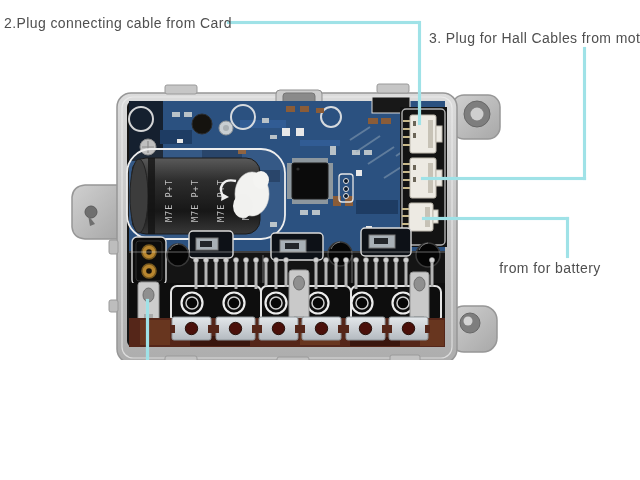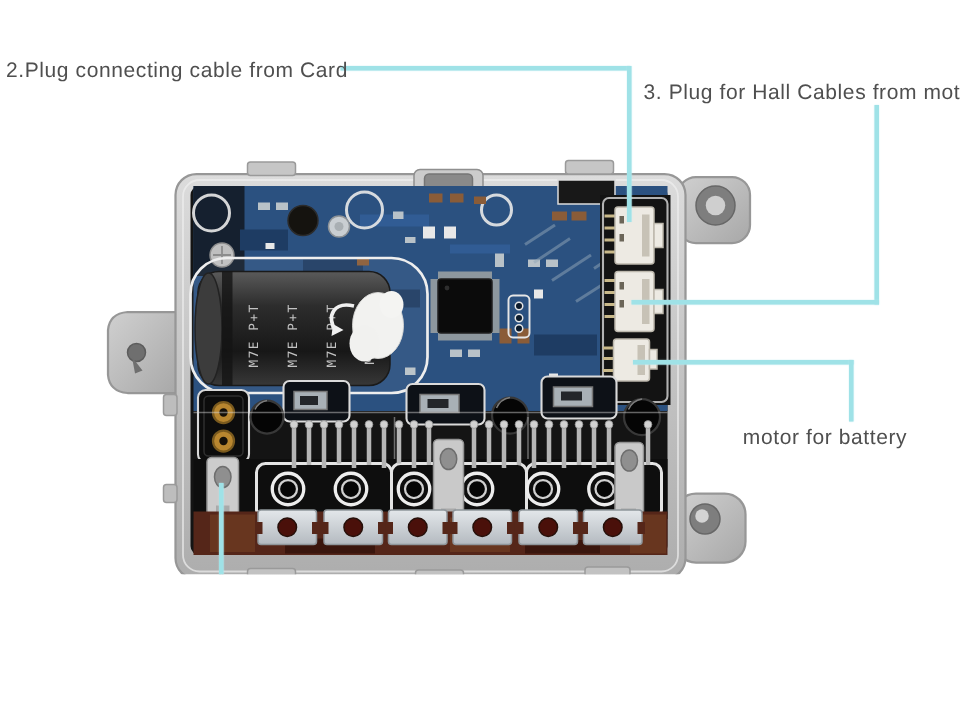--- a/index.html
+++ b/index.html
@@ -1,19 +1,18 @@
 <!DOCTYPE html>
 <html><head>
 <meta charset="utf-8">
 <style>
   html,body{margin:0;padding:0;background:#ffffff;}
   #canvas{
     position:relative;width:640px;height:360px;background:#ffffff;overflow:hidden;
     font-family:"Liberation Sans", sans-serif;
-    margin-top:23px;
   }
   .callout-label{
     position:absolute;color:#4f4f4f;font-size:14px;letter-spacing:0.4px;
     white-space:nowrap;line-height:18px;
   }
   .callout-label.multiline{white-space:normal;text-align:center;line-height:18.5px;}
   .callout-line{position:absolute;background:#9fe2e7;box-shadow:0 0 1px #bdeaee;}
   .lbl4line{display:block;}
   svg{position:absolute;left:0;top:0;}
   text.capmark{font-family:"DejaVu Sans Mono", monospace;font-size:8.5px;fill:#c2c2c2;letter-spacing:1px;}
@@ -393,17 +392,17 @@
   <div class="callout-line" style="left:566px;top:217px;width:3px;height:41px;"></div>
 
   <div class="callout-line" style="left:146px;top:299px;width:3px;height:146px;"></div>
   <div class="callout-line" style="left:146px;top:442px;width:103px;height:3px;"></div>
 
   <div class="callout-label" style="left:4px;top:14px;">2.Plug connecting cable from Card</div>
 
   <div class="callout-label" style="left:429px;top:29px;">3. Plug for Hall Cables from motor</div>
 
   <div class="callout-label multiline" style="left:460px;top:259px;width:180px;">
-    <span class="lbl4line">motor for battery</span>
+    <span class="lbl4line">from for battery</span>
   </div>
 
 
 </div>
 
 </body></html>

